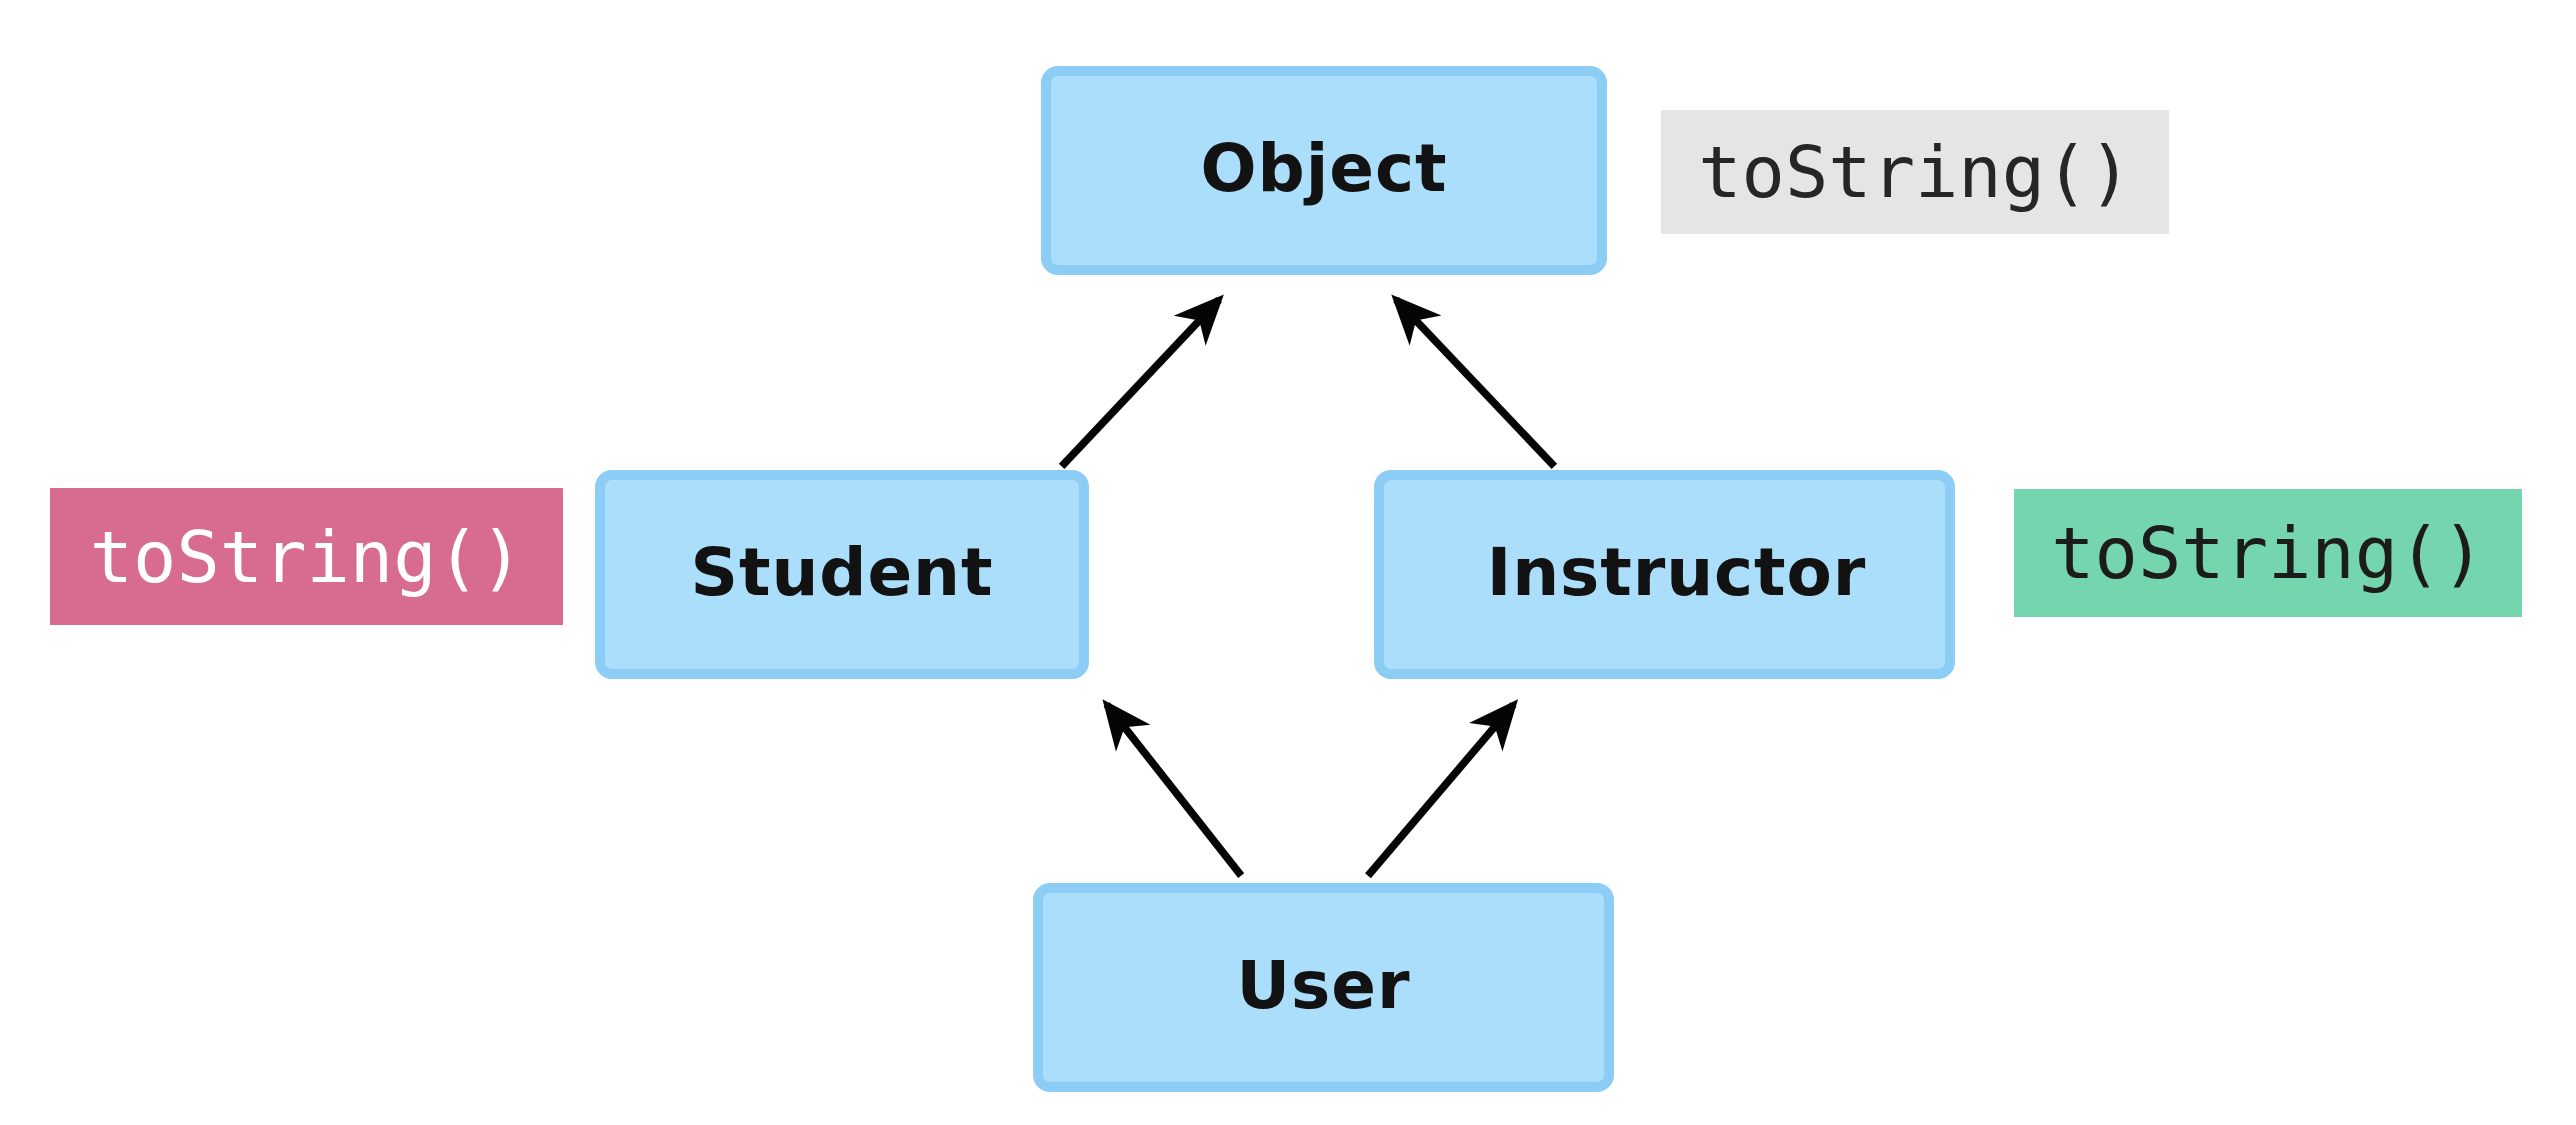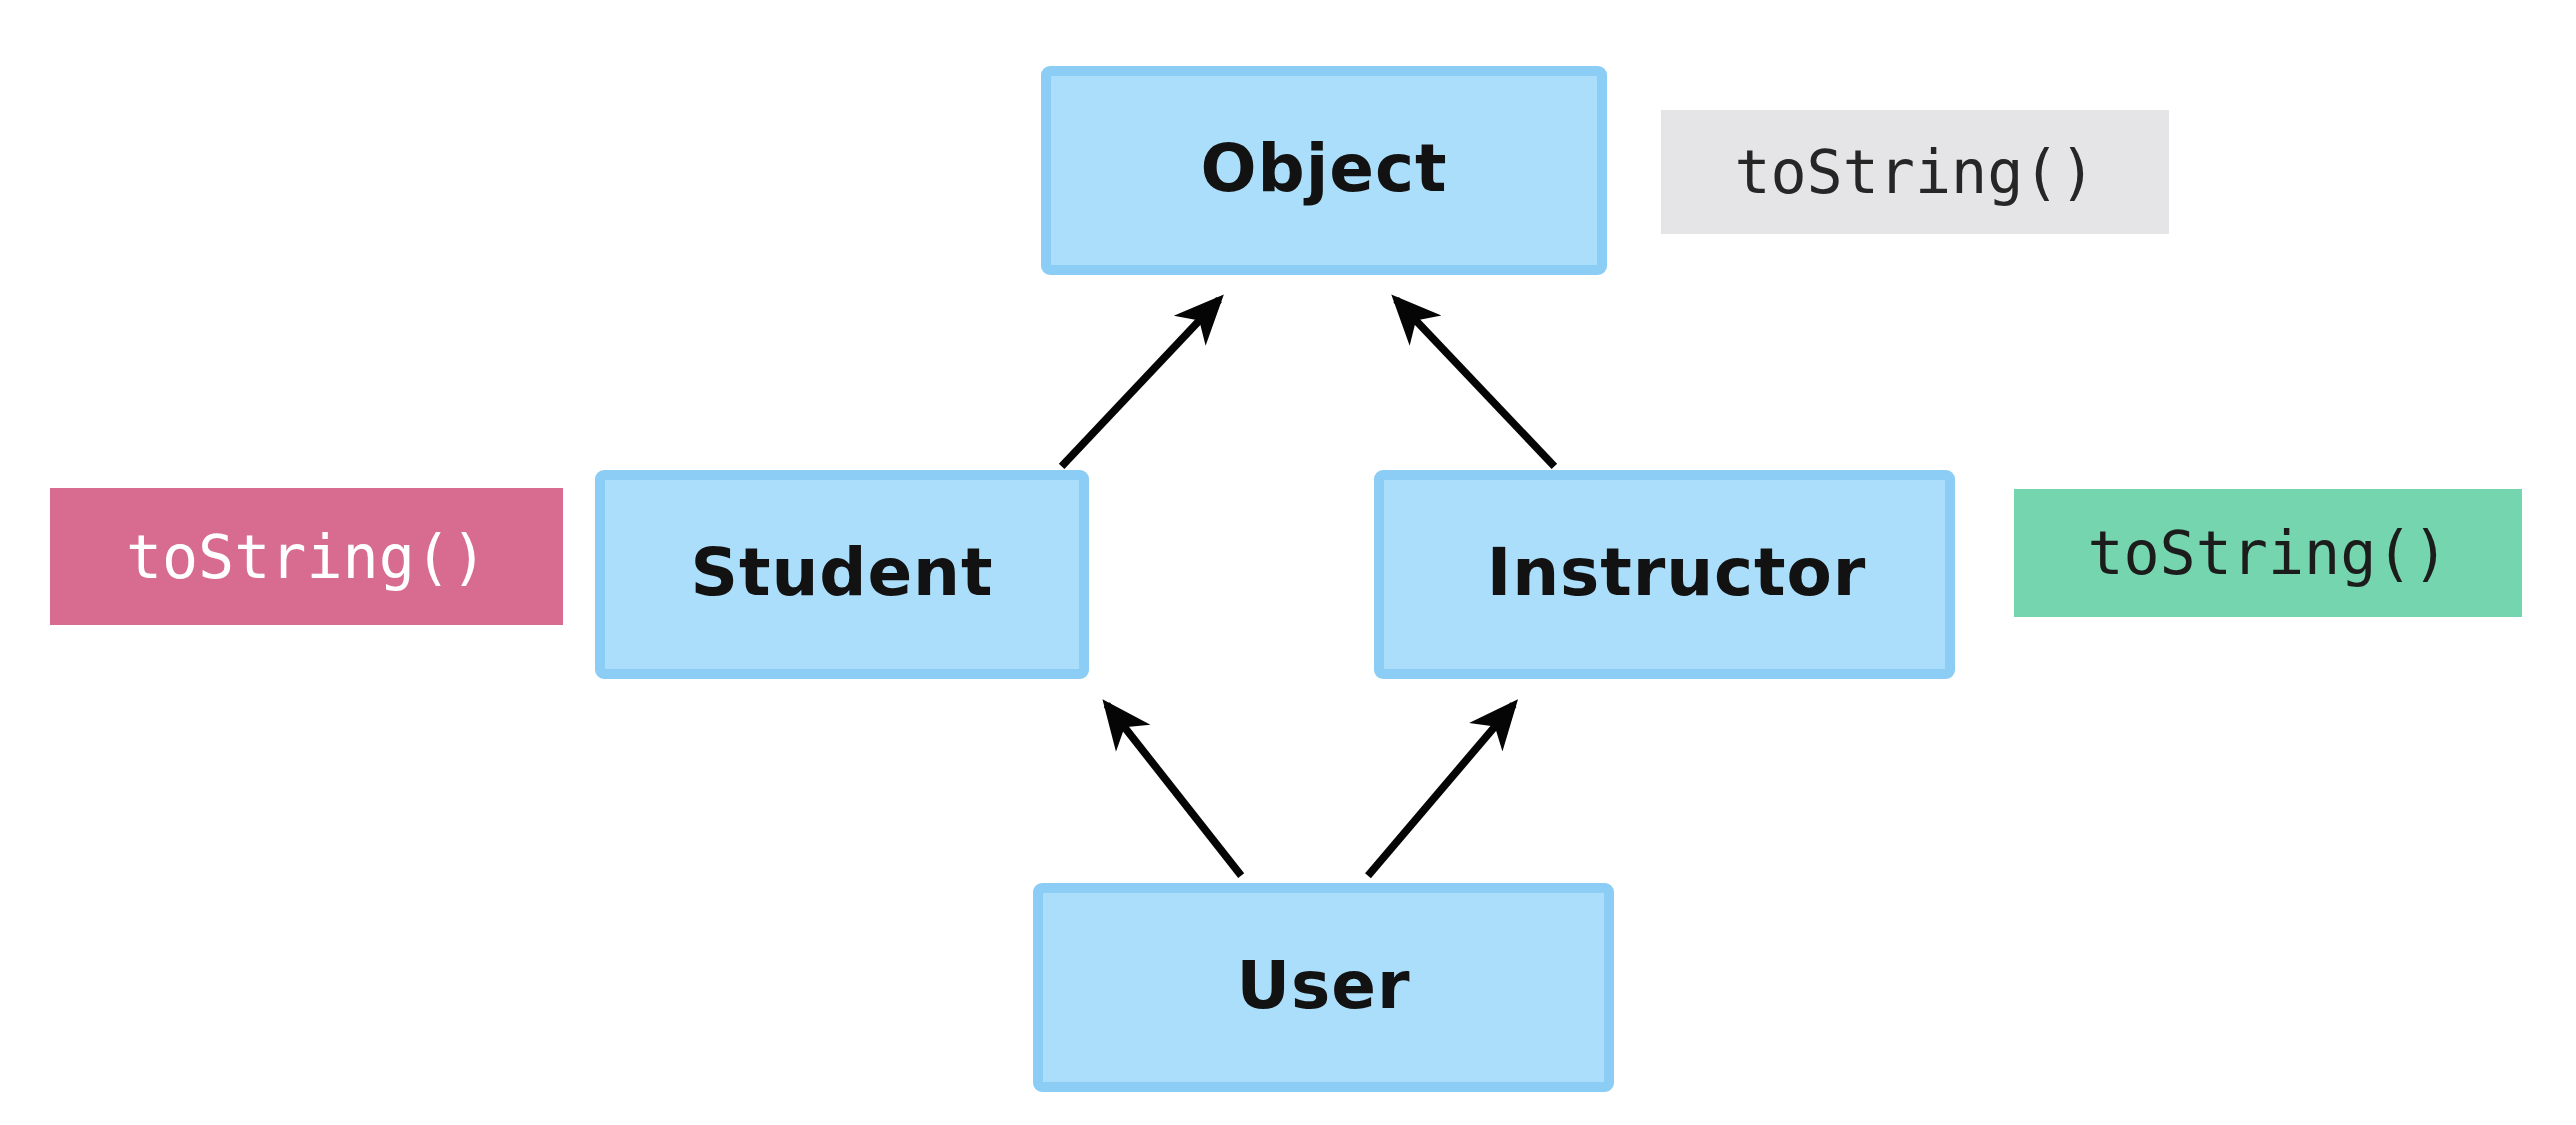--- a/index.html
+++ b/index.html
@@ -21,21 +21,21 @@
     position: absolute;
     left: 0;
     top: 0;
     width: 2576px;
     height: 1125px;
     pointer-events: none;
   }
   .node {
     position: absolute;
     box-sizing: border-box;
-    border-radius: 9px;
+    border-radius: 17px;
     border-style: solid;
     border-width: 10.2px;
     display: flex;
     align-items: center;
     justify-content: center;
     font-weight: bold;
     font-size: 66px;
     letter-spacing: 0.9px;
   }
   .node-inner-label {
@@ -46,21 +46,21 @@
   #node-instructor { left: 1374px; top:  470px; width: 581px; height: 209px; }
   #node-user       { left: 1033px; top: 883px; width: 581px; height: 209px; }
 
   .method {
     position: absolute;
     box-sizing: border-box;
     display: flex;
     align-items: center;
     justify-content: center;
     font-family: "DejaVu Sans Mono", "Liberation Mono", monospace;
-    font-size: 60px;
+    font-size: 72px;
   }
   #method-object     { left: 1661px; top: 110px; width: 508px; height: 124px; }
   #method-student    { left:   50px; top: 488px; width: 513px; height: 137px; }
   #method-instructor { left: 2014px; top: 489px; width: 508px; height: 128px; }
 </style>
 </head>
 <body style="background: rgb(255, 255, 255);">
 
 <div class="canvas">
 

